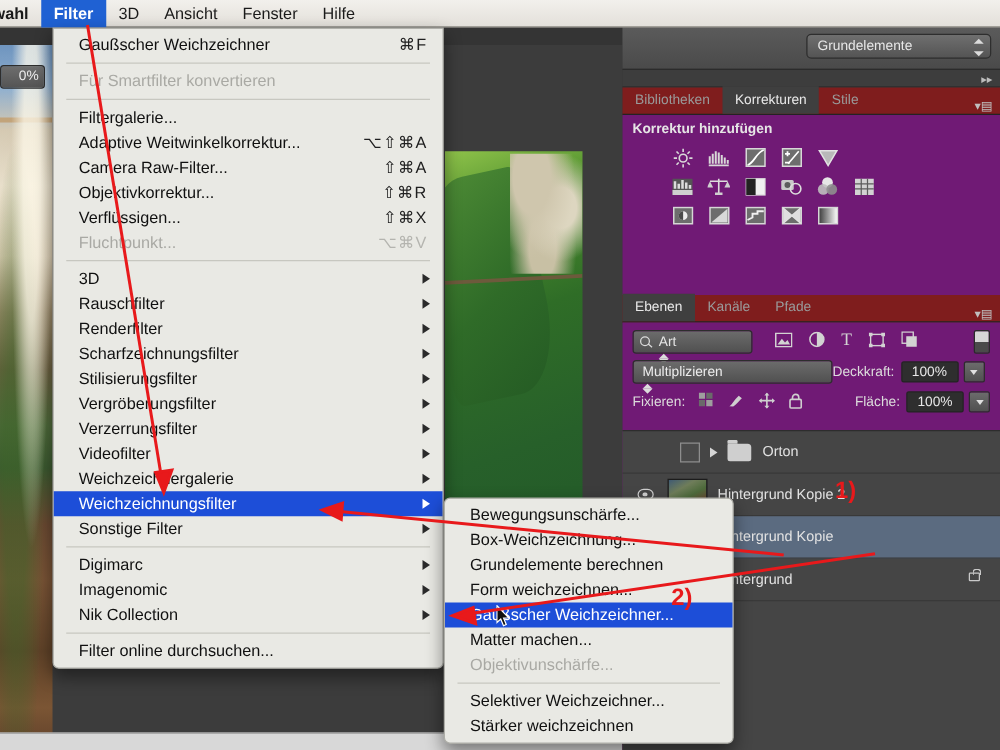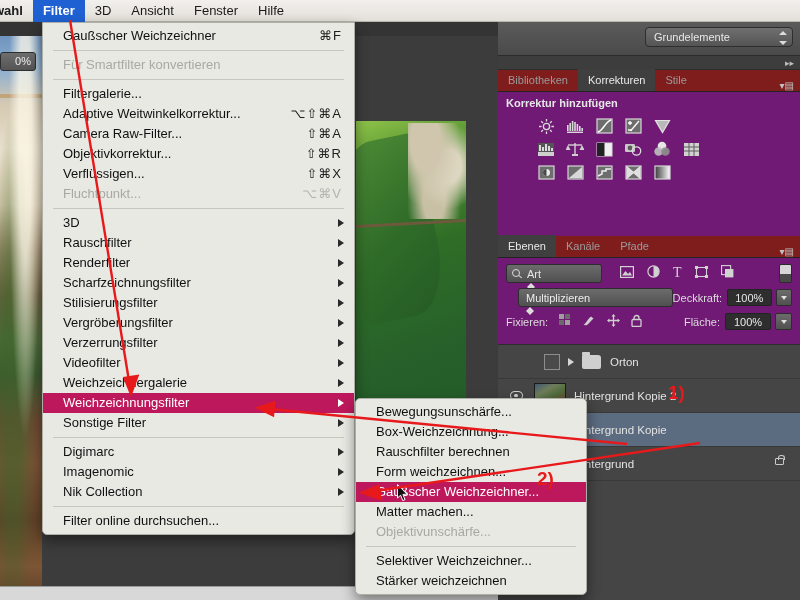--- a/index.html
+++ b/index.html
@@ -101,21 +101,21 @@
 
   .menu .row {
     position:relative; height:20px; line-height:20px;
     padding: 0 12px 0 20px; white-space:nowrap;
     display:flex; align-items:center;
   }
   .menu .row .lbl { flex: 1 1 auto; }
   .menu .row .sc  { flex: 0 0 auto; color:#202020; margin-left: 18px; letter-spacing:1px; }
   .menu .row.dim { color:#a9a9a4; }
   .menu .row.dim .sc { color:#b4b4af; }
-  .menu .row.sel { background:#be185d; color:#fff; }
+  .menu .row.sel { background:#1d4ed8; color:#fff; }
   .menu .row.sel .arrow { border-left-color:#fff; }
   .menu .sep { height:1px; margin:4px 10px; background:#c7c7c0; }
   .menu .arrow {
     position:absolute; right:10px; top:50%; margin-top:-4px;
     width:0; height:0; border-top:4px solid transparent; border-bottom:4px solid transparent;
     border-left:6px solid #2a2a2a;
   }
 
   
   .dock { position:absolute; left:498px; top:22px; width:302px; height:574px; background:#3a3a3a; }
@@ -192,21 +192,21 @@
   .kind-sw {
     margin-left:auto; width:13px; height:19px; border-radius:2px;
     background:linear-gradient(180deg,#d6d6d6 50%, #4a4a4a 50%); border:1px solid #2b2b2b;
   }
 
   .blendrow { display:flex; align-items:center; padding:4px 8px 0 8px; }
   .blend-select {
     position:relative; width:160px; height:19px;
     background:linear-gradient(180deg,#6c6c6c,#505050);
     border:1px solid #2d2d2d; border-radius:3px;
-    color:#ececec; font-size:11px; line-height:18px; padding-left:7px;margin-left:12px;
+    color:#ececec; font-size:11px; line-height:18px; padding-left:7px;
   }
   .fld-label { color:#dcdcdc; font-size:11px; margin-left:0; white-space:nowrap; }
   .num-field {
     width:46px; height:17px; margin-left:5px; background:#2e2e2e; border:1px solid #232323;
     border-radius:2px; color:#e8e8e8; font-size:11px; line-height:16px; text-align:center;
   }
   .num-stepper {
     width:17px; height:17px; margin-left:4px; border:1px solid #2d2d2d; border-radius:2px;
     background:linear-gradient(180deg,#6c6c6c,#505050);
     display:flex; align-items:center; justify-content:center;
@@ -680,21 +680,21 @@
   </div>
 
   <div class="menu" id="blur-menu">
     <div class="row">
         <span class="lbl">Bewegungsunschärfe...</span>
       </div>
     <div class="row">
         <span class="lbl">Box-Weichzeichnung...</span>
       </div>
     <div class="row">
-        <span class="lbl">Rauschfilter berechnen</span>
+        <span class="lbl">Grundelemente berechnen</span>
       </div>
     <div class="row">
         <span class="lbl">Form weichzeichnen...</span>
       </div>
     <div class="row sel">
         <span class="lbl">Gaußscher Weichzeichner...</span>
       </div>
     <div class="row">
         <span class="lbl">Matter machen...</span>
       </div>

